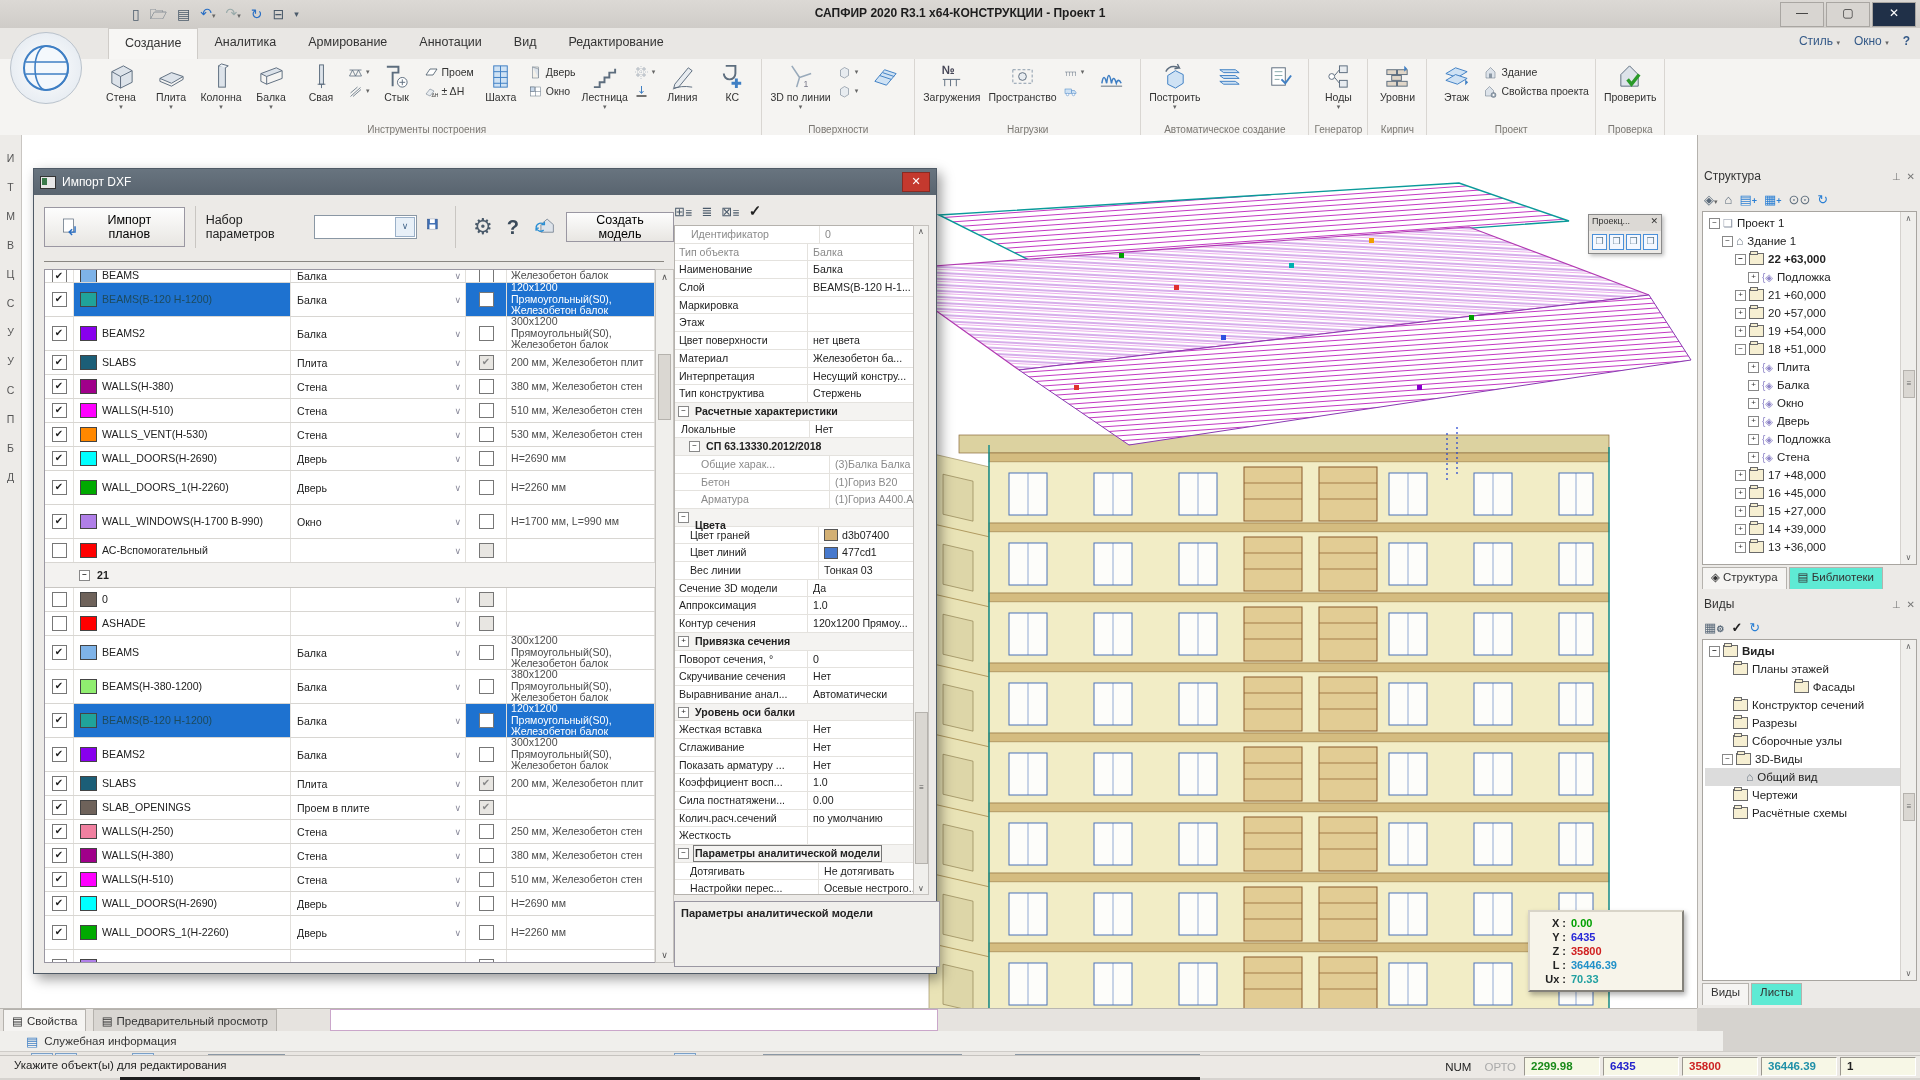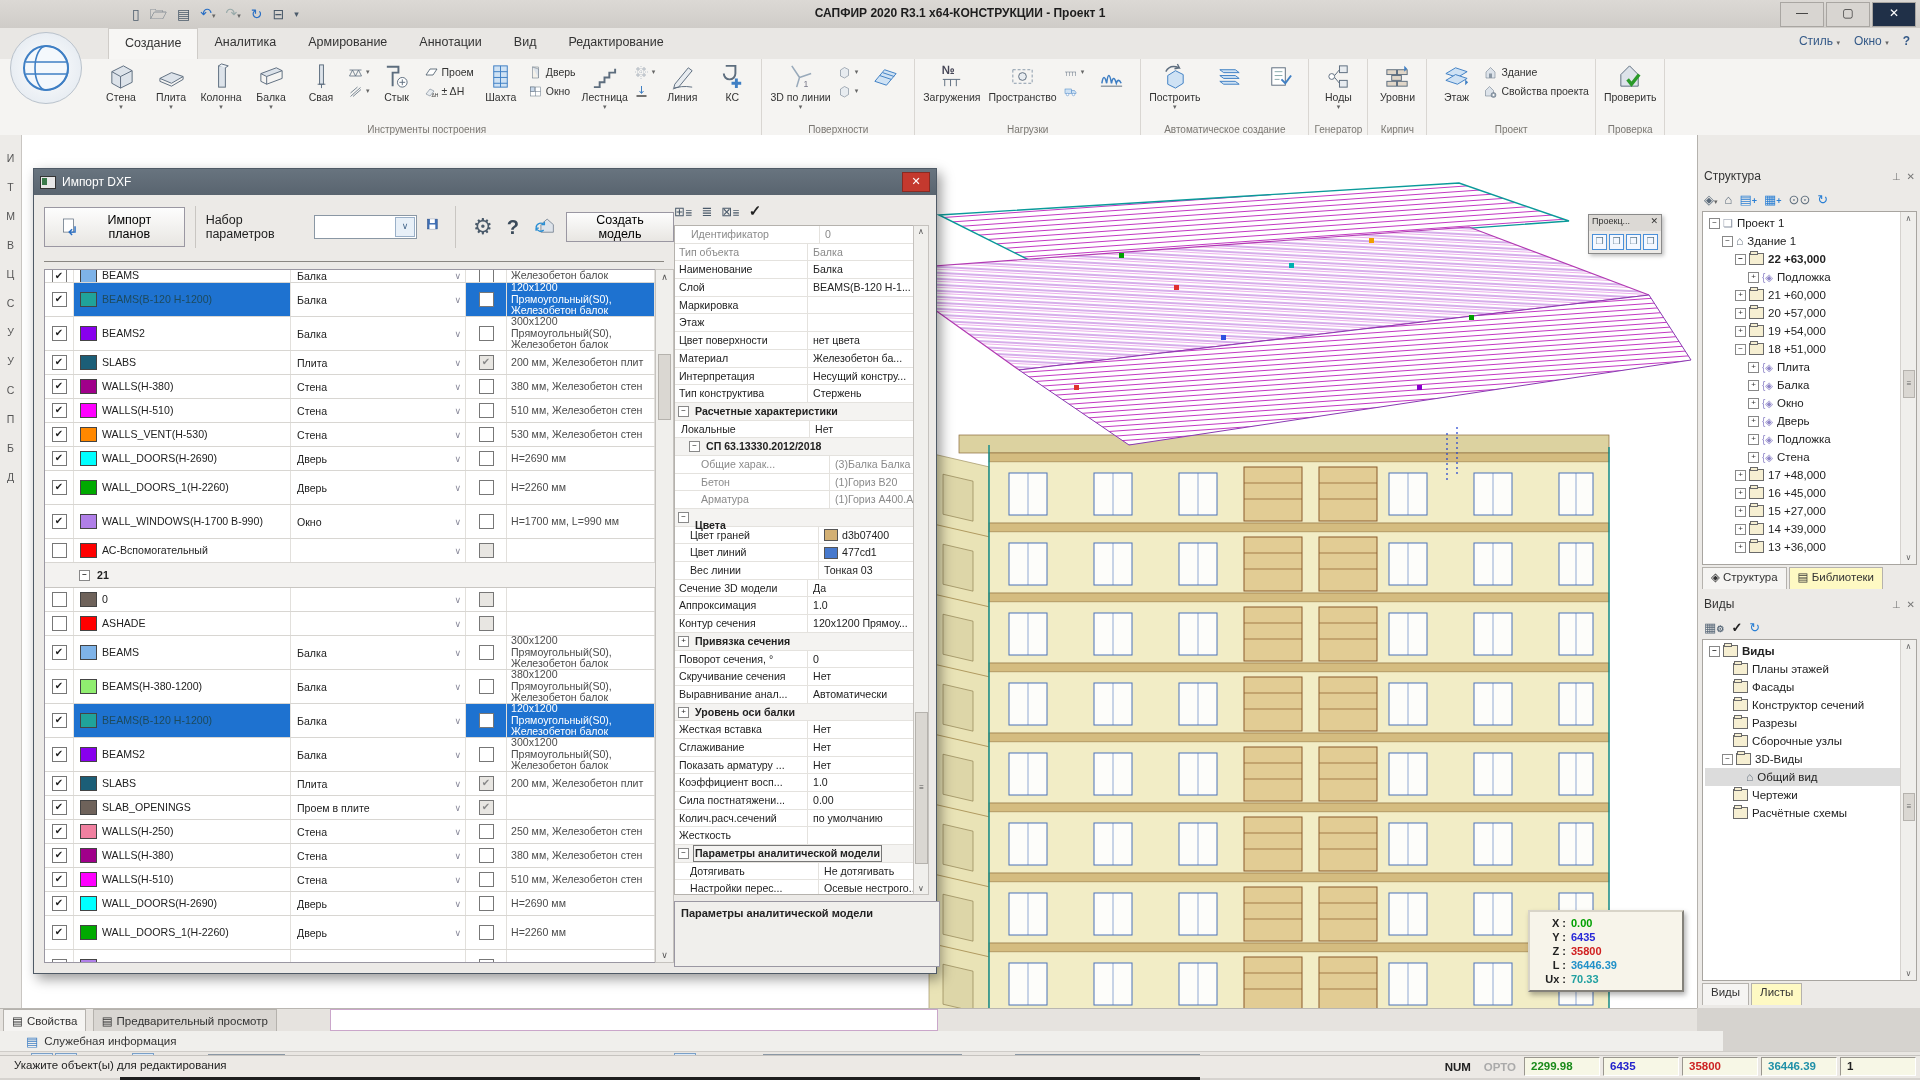--- a/index.html
+++ b/index.html
@@ -55,21 +55,21 @@
   .exp{width:9px;height:9px;border:1px solid #888;background:#fff;font-size:8px;line-height:7px;text-align:center;color:#333;margin-right:3px;flex:none}
   .noexp{width:11px;flex:none}
   .ticon{margin-right:4px;flex:none}
   .if{width:13px;height:10px;background:#f6efd2;border:1px solid #6a6a6a;position:relative;display:inline-block}
   .if:before{content:"";position:absolute;left:0;top:-3px;width:6px;height:2px;background:#f6efd2;border:1px solid #6a6a6a}
   .ilayer{color:#8f86c8;font-size:10px}
   .ihouse{color:#6a7683;font-size:12px}
   .iproj{color:#8a93a2;font-size:11px}
   .tsel{background:#dcdcdc}
   .ptabs{display:flex;height:22px;margin-top:2px;padding-left:4px;gap:2px}
-  .ptab{padding:2px 8px;font-size:11.5px;color:#333;background:#fef9c3;border:1px solid #b5b2ad;border-bottom:none}
+  .ptab{padding:2px 8px;font-size:11.5px;color:#333;background:#5eead4;border:1px solid #b5b2ad;border-bottom:none}
   .ptab.on{background:#f5f4f2;font-weight:normal}
   .scrl{position:absolute;right:0;top:0;width:15px;height:100%;background:#f0efec;border-left:1px solid #d5d2ce;font-size:8px;color:#666;text-align:center}
   
   #dlg{left:33px;top:168px;width:902px;height:804px;background:#eceae7;border:1px solid #4f5a66;box-shadow:4px 5px 12px rgba(0,0,0,.4);z-index:10}
   #dlghdr{height:26px;background:linear-gradient(#68747f,#59646f);display:flex;align-items:center;padding:0 6px;color:#fff;font-size:12px}
   #dlghdr .dico{width:14px;height:11px;background:#e8e8e8;border:1px solid #333;margin-right:6px;position:relative}
   #dlghdr .dico:after{content:"";position:absolute;left:1px;top:1px;width:5px;height:7px;background:#3a7a4a}
   #dlgclose{margin-left:auto;width:26px;height:18px;background:#c4392e;color:#fff;text-align:center;line-height:17px;font-size:11px;border:1px solid #8a2a22}
   #dlgtb{position:absolute;left:0;top:30px;width:630px;height:56px;display:flex;align-items:center;padding-left:10px}
   .dbtn{border:1px solid #9a97a2;background:linear-gradient(#fdfdfd,#e8e6e2);display:flex;align-items:center;gap:8px;font-size:12.5px;padding:0 14px;height:40px}
@@ -121,21 +121,21 @@
   .bico.boxed{border:1px solid #7aa0c8;background:#ddeaf8}
   .bico.gray{color:#aaa}
   .bico.yellow{color:#c8a000}
   .bsep{width:1px;height:18px;background:#c9c6c2;margin:0 4px}
   .bcombo{height:19px;border:1px solid #8a97a4;background:#fff;font-size:11px;display:inline-flex;align-items:center;padding-left:5px;position:relative}
   .bcombo .ca{position:absolute;right:0;top:0;width:15px;height:100%;background:#e8e6e2;border-left:1px solid #b5b2ad;font-size:8px;display:flex;align-items:center;justify-content:center;color:#555}
   #statusbar{left:0;top:1055px;width:1920px;height:22px;background:#ece9e5;border-top:1px solid #c6c3bf;font-size:11.5px;color:#222}
   #statmsg{position:absolute;left:14px;top:3px}
   #statfields{position:absolute;right:4px;top:1px;display:flex;gap:3px;align-items:center}
   .sfield{height:17px;border:1px solid;border-color:#9a978f #fff #fff #9a978f;background:#f7f7e6;min-width:62px;padding:0 6px;line-height:16px;font-weight:bold}
-  .splain{padding:0 5px;font-weight:bold}
+  .splain{padding:0 5px;font-weight:normal}
   #taskbar{left:120px;top:1077px;width:1080px;height:3px;background:#1e1e1e}
   
 </style>
 </head>
 <body>
 
 <svg width="0" height="0" style="position:absolute">
 <defs>
 <symbol id="s-wall" viewBox="0 0 30 30">
         <path d="M5 10 L17 4 L26 9 V21 L14 27 L5 22 Z" fill="#dde3ea" stroke="#5d6d7e"></path>
@@ -907,21 +907,21 @@
         <div class="titem" style="padding-left:4px;font-weight:bold;">
           <span class="exp">−</span>
           <span class="ticon if"></span>
           <span>Виды</span>
         </div>
         <div class="titem" style="padding-left:17px;">
           <span class="noexp"></span>
           <span class="ticon if"></span>
           <span>Планы этажей</span>
         </div>
-        <div class="titem" style="padding-left:17px;">
+        <div class="titem" style="padding-left:17px;justify-content:center;">
           <span class="noexp"></span>
           <span class="ticon if"></span>
           <span>Фасады</span>
         </div>
         <div class="titem" style="padding-left:17px;">
           <span class="noexp"></span>
           <span class="ticon if"></span>
           <span>Конструктор сечений</span>
         </div>
         <div class="titem" style="padding-left:17px;">

